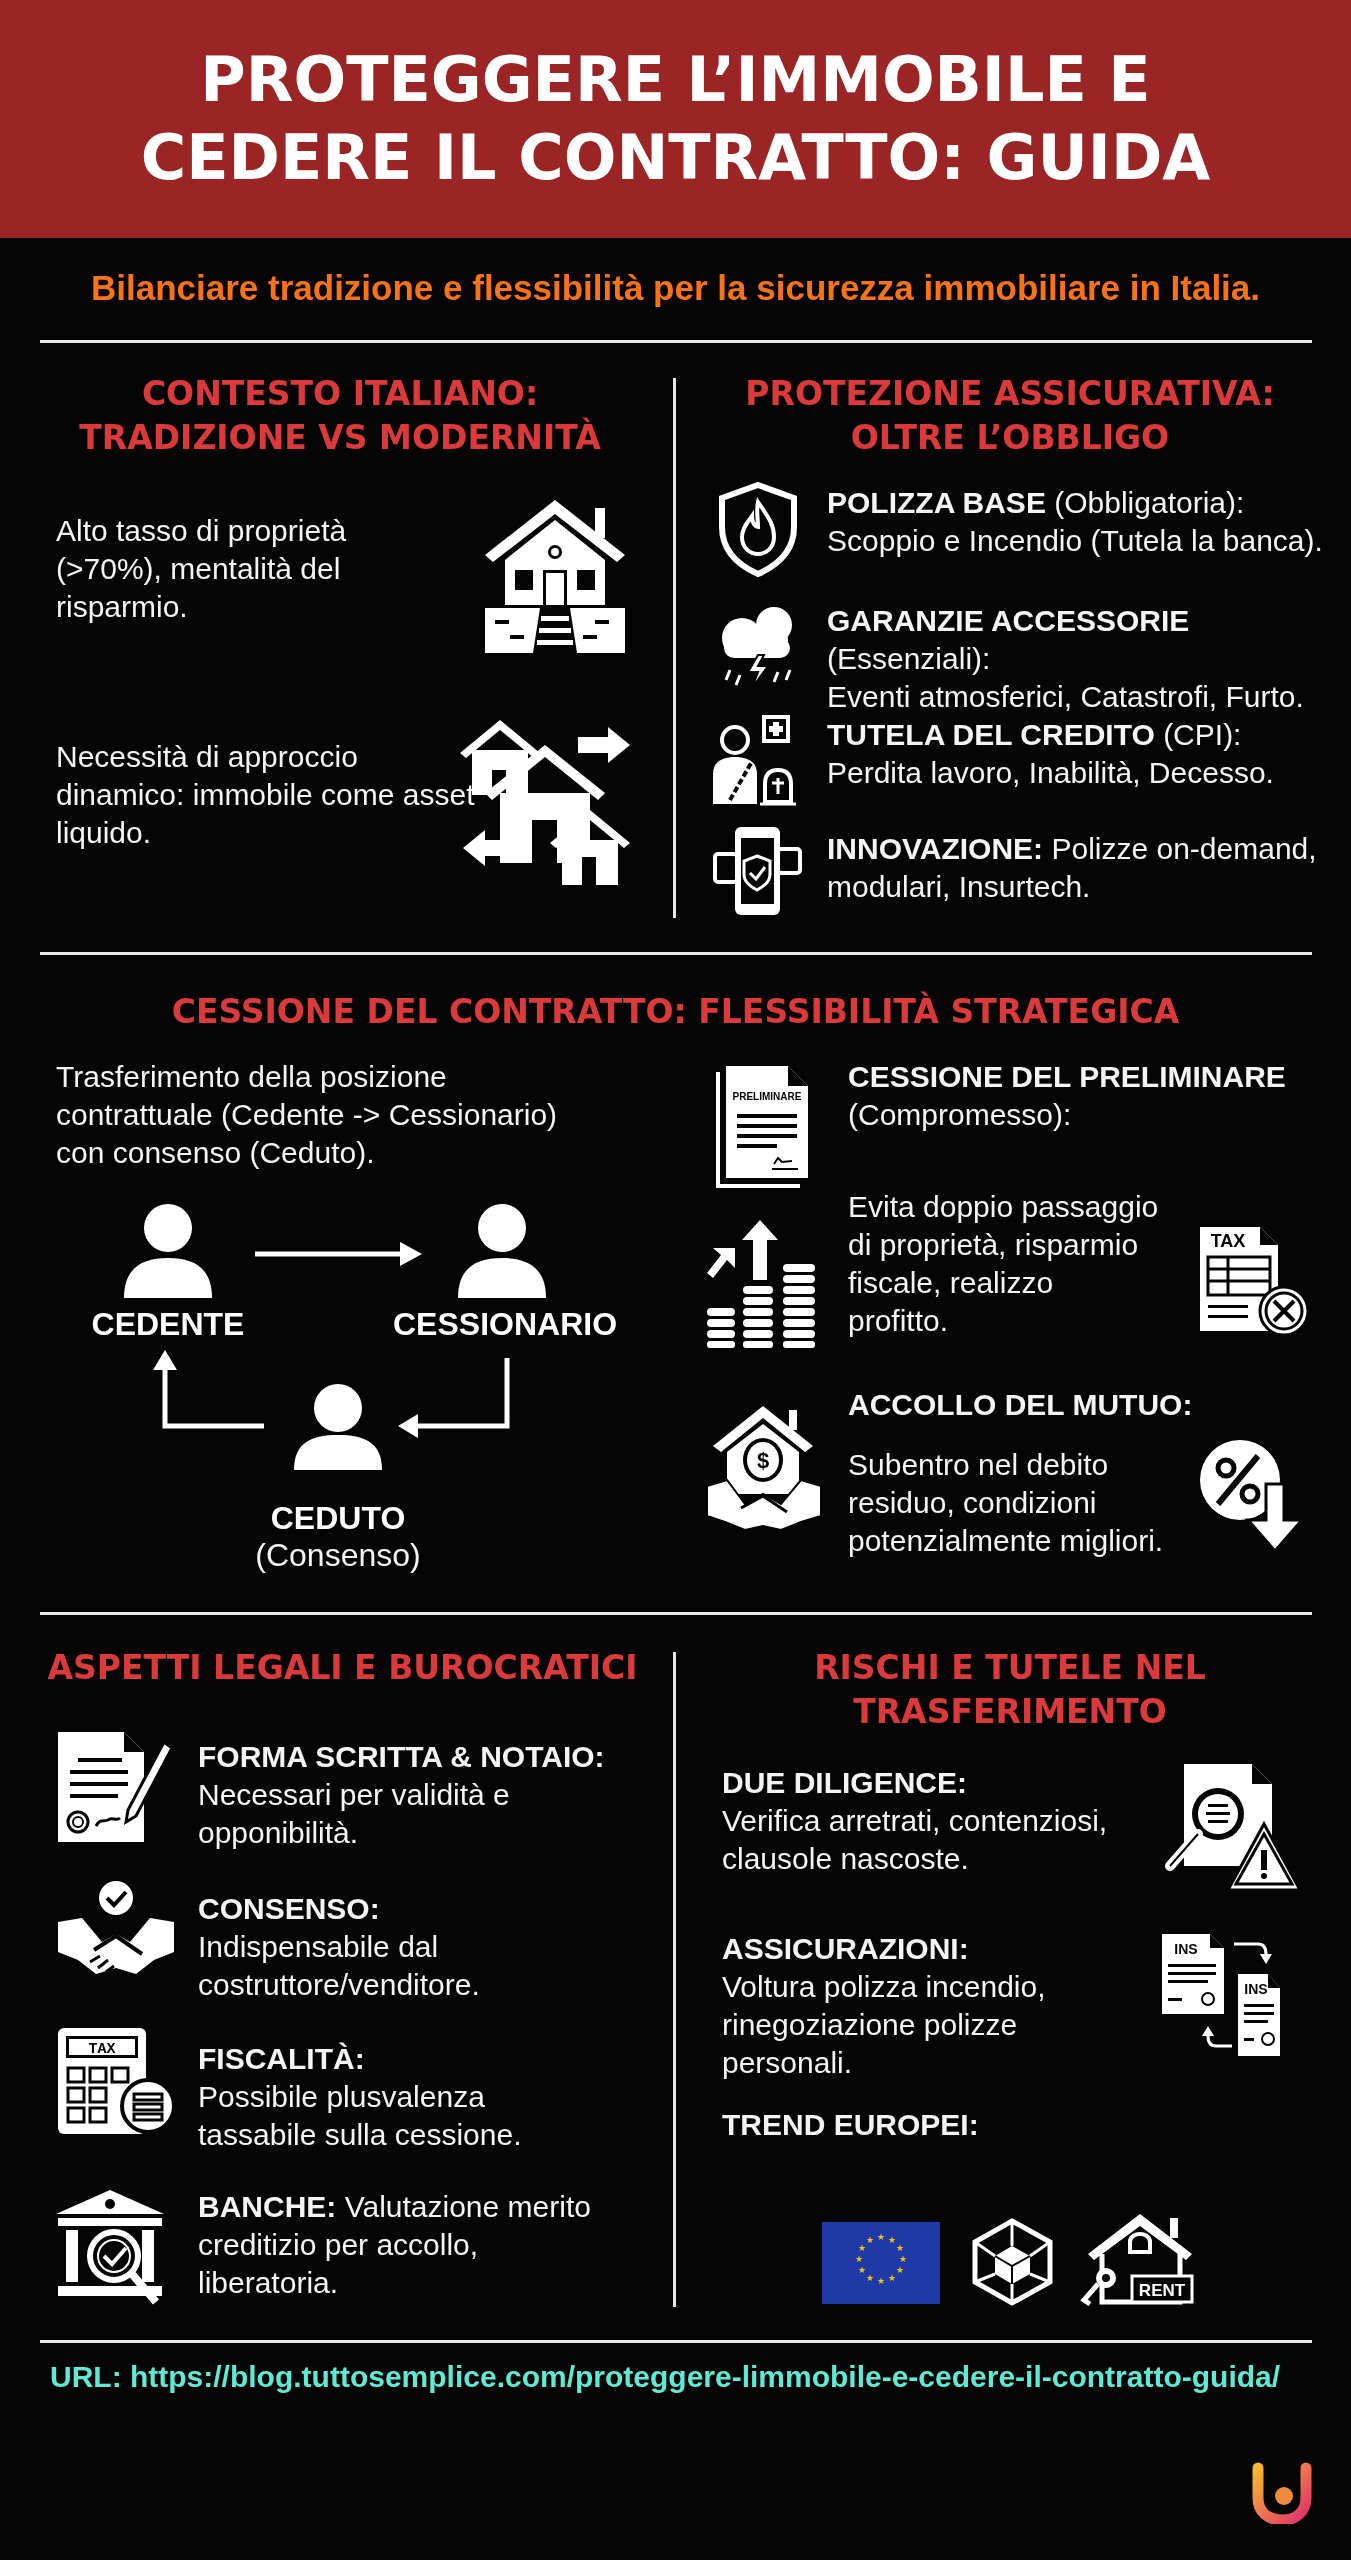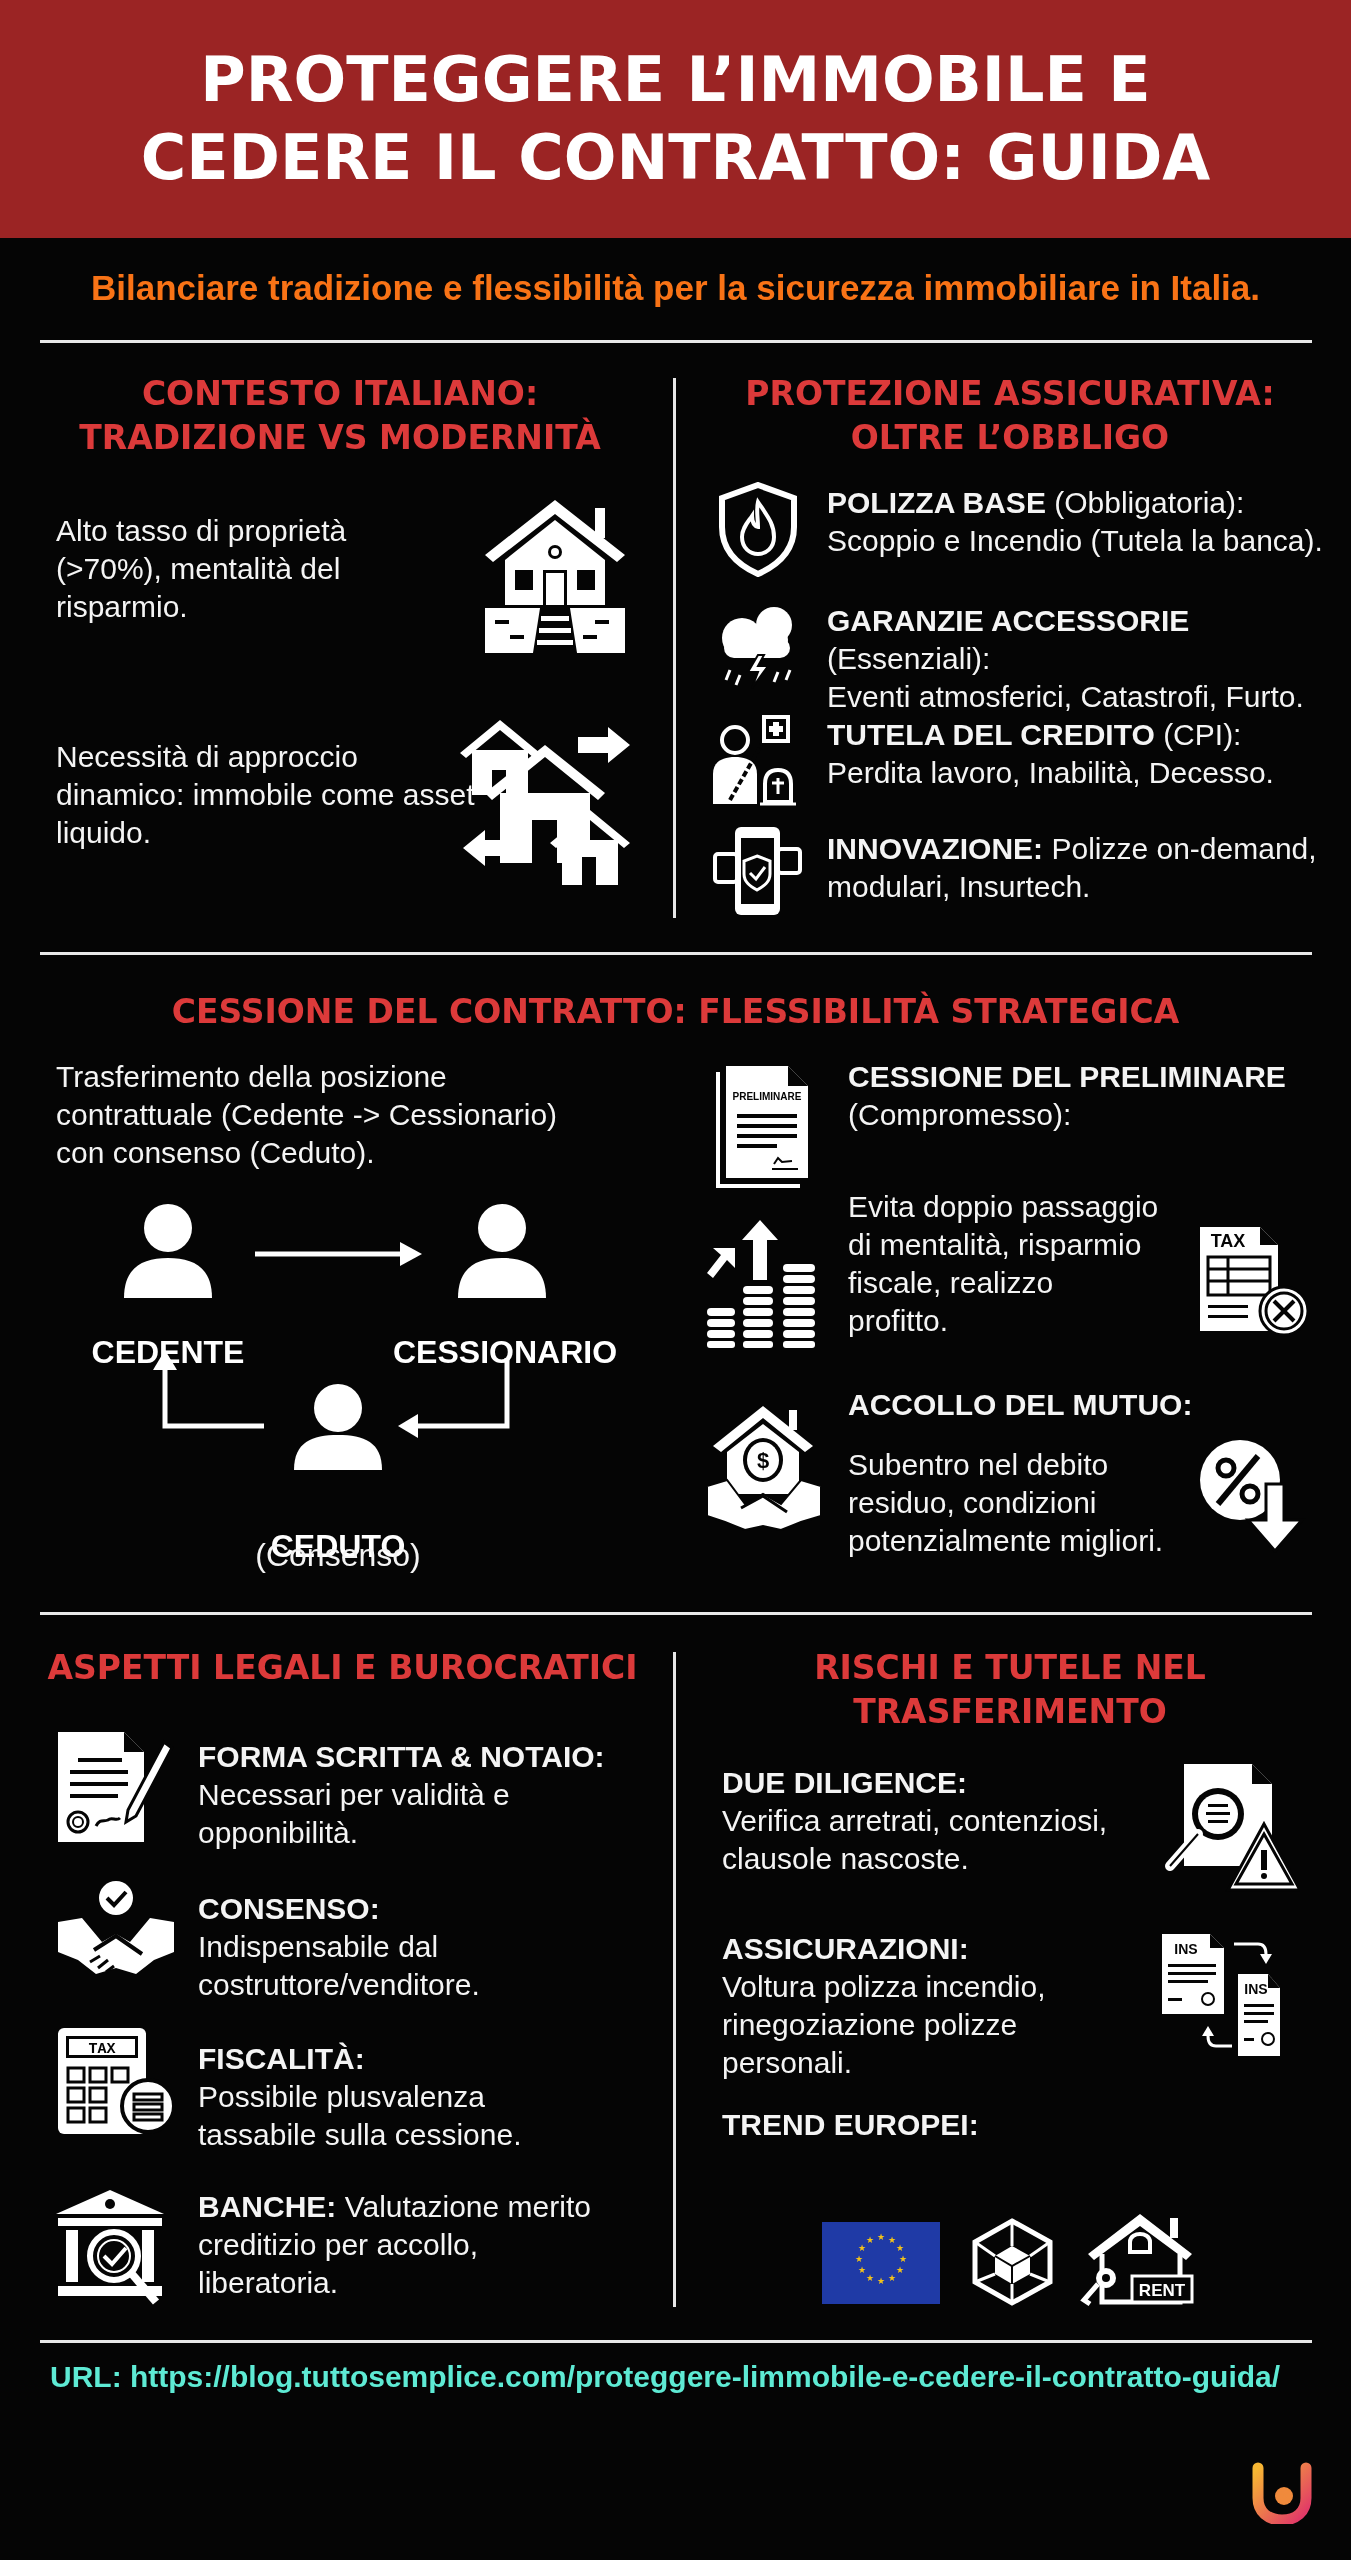--- a/index.html
+++ b/index.html
@@ -6,21 +6,21 @@
   body { width:1351px; height:2560px; background:#050505; color:#f4f4f4; font-family:"Liberation Sans", sans-serif; position:relative; overflow:hidden; }
   .abs { position:absolute; }
   .banner { left:0; top:0; width:1351px; height:238px; background:#9b2424; display:flex; align-items:center; justify-content:center; }
   .banner h1 { margin:0; color:#fff; font-family:"DejaVu Sans", sans-serif; font-weight:bold; font-size:62px; line-height:78px; text-align:center; letter-spacing:0px; }
   .subtitle { left:0; width:1351px; top:268px; text-align:center; font-size:35px; font-weight:bold; color:#f97316; }
   .hr { background:#e8e8e8; height:3px; left:40px; width:1272px; }
   .vr { background:#e8e8e8; width:3px; }
   .sec-title { color:#dc3a3a; font-family:"DejaVu Sans", sans-serif; font-weight:bold; font-size:33px; line-height:44px; text-align:center; }
   .txt { font-size:30px; line-height:38px; color:#f4f4f4; }
   .txt b { font-weight:bold; }
-  .lbl { font-size:32px; font-weight:bold; color:#fff; text-align:center;margin-top:28px; }
+  .lbl { font-size:32px; font-weight:bold; color:#fff; text-align:center; }
   svg { display:block; }
 </style>
 </head>
 <body>
 
 <div class="abs banner">
   <h1>
     <span>PROTEGGERE L’IMMOBILE E</span><br>
     <span>CEDERE IL CONTRATTO: GUIDA</span>
   </h1>
@@ -218,21 +218,21 @@
         <rect x="78" y="79" width="32" height="8" rx="4"></rect>
         <rect x="78" y="90" width="32" height="8" rx="4"></rect>
         <rect x="78" y="101" width="32" height="8" rx="4"></rect>
         <rect x="78" y="112" width="32" height="8" rx="4"></rect>
         <rect x="78" y="123" width="32" height="7" rx="3"></rect>
       </g>
   </svg>
 </div>
 <div class="abs txt" style="left:848px;top:1188px;width:340px">
   <span>Evita doppio passaggio</span><br>
-  <span>di mentalità, risparmio</span><br>
+  <span>di proprietà, risparmio</span><br>
   <span>fiscale, realizzo</span><br>
   <span>profitto.</span>
 </div>
 <div class="abs" style="left:1198px;top:1225px">
   <svg width="115" height="115" viewBox="0 0 115 115">
     <path d="M2 2 L62 2 L80 20 L80 106 L2 106 Z" fill="#fff"></path>
     <polygon points="62,2 62,20 80,20" fill="#050505"></polygon>
     <text x="30" y="22" font-size="18" font-weight="bold" text-anchor="middle" fill="#050505" font-family="Liberation Sans, sans-serif">TAX</text>
     <rect x="10" y="32" width="62" height="38" fill="none" stroke="#050505" stroke-width="3"></rect>
     <line x1="10" y1="44" x2="72" y2="44" stroke="#050505" stroke-width="3"></line>

